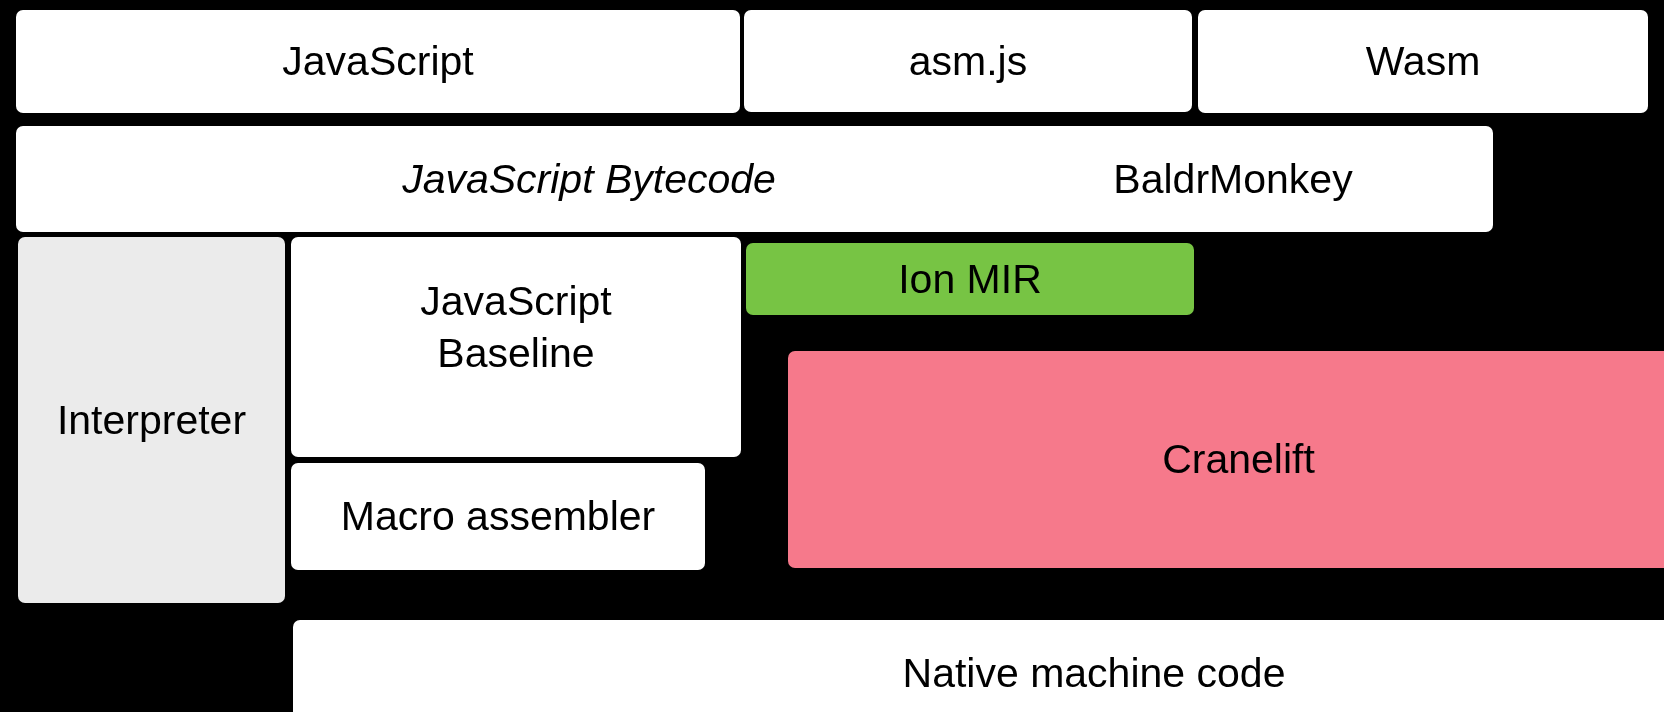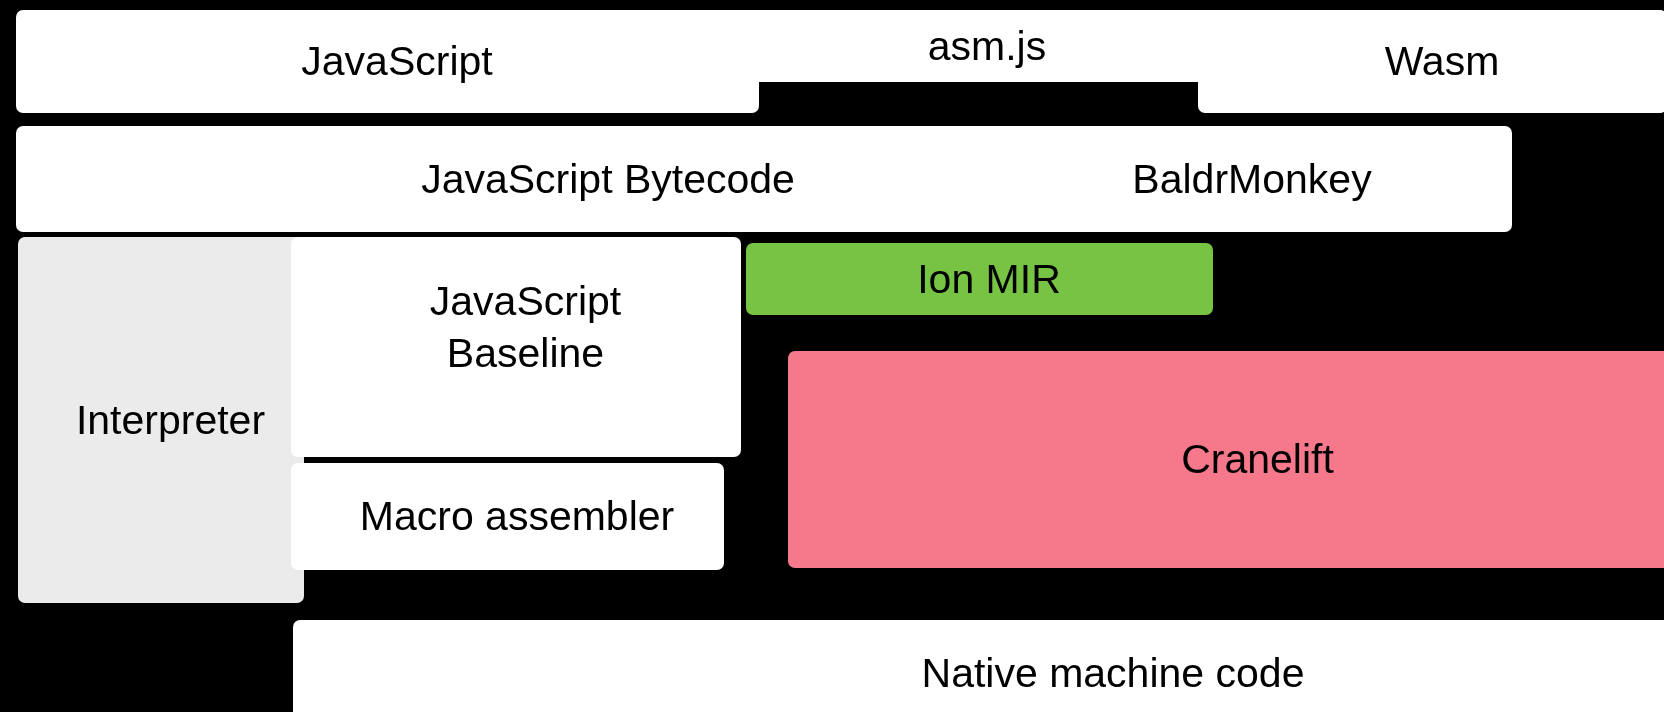--- a/index.html
+++ b/index.html
@@ -19,31 +19,30 @@
     position: absolute;
     border-radius: 7px;
     display: flex;
     align-items: center;
     justify-content: center;
     text-align: center;
     font-size: 41px;
     line-height: 1.28;
     color: #000000;
     background: #FFFFFF;
-    padding-left: 19px;
   }
   .node span { display: block; }
 
   
   .n-javascript { left: 16px;  top: 10px;  width: 724px;  height: 103px; }
-  .n-asmjs      { left: 744px; top: 10px;  width: 448px;  height: 72px; justify-content: center; }
+  .n-asmjs      { left: 744px; top: 10px;  width: 448px;  height: 102px; justify-content: center; }
   .n-wasm       { left: 1198px;top: 10px;  width: 450px;  height: 103px; }
 
   
-  .n-bytecode   { left: 16px;  top: 126px; width: 1146px;  height: 106px; }
+  .n-bytecode   { left: 16px;  top: 126px; width: 1146px;  height: 106px; font-style: italic; }
   .n-baldr      { left: 973px; top: 126px; width: 520px;  height: 106px; }
 
   
   .n-interpreter{ left: 18px;  top: 237px; width: 267px;  height: 366px; background: #EBEBEB; }
   .n-baseline   { left: 291px; top: 237px; width: 450px;  height: 220px; flex-direction: column; padding-bottom: 40px; box-sizing: border-box; }
   .n-ionmir     { left: 746px; top: 243px; width: 448px;  height: 72px; background: #77C444; }
   .n-cranelift  { left: 746px; top: 351px; width: 901px;  height: 217px; background: #F6798B; margin-left: 42px; }
   .n-macroasm   { left: 291px; top: 463px; width: 414px;  height: 107px; }
 
   

